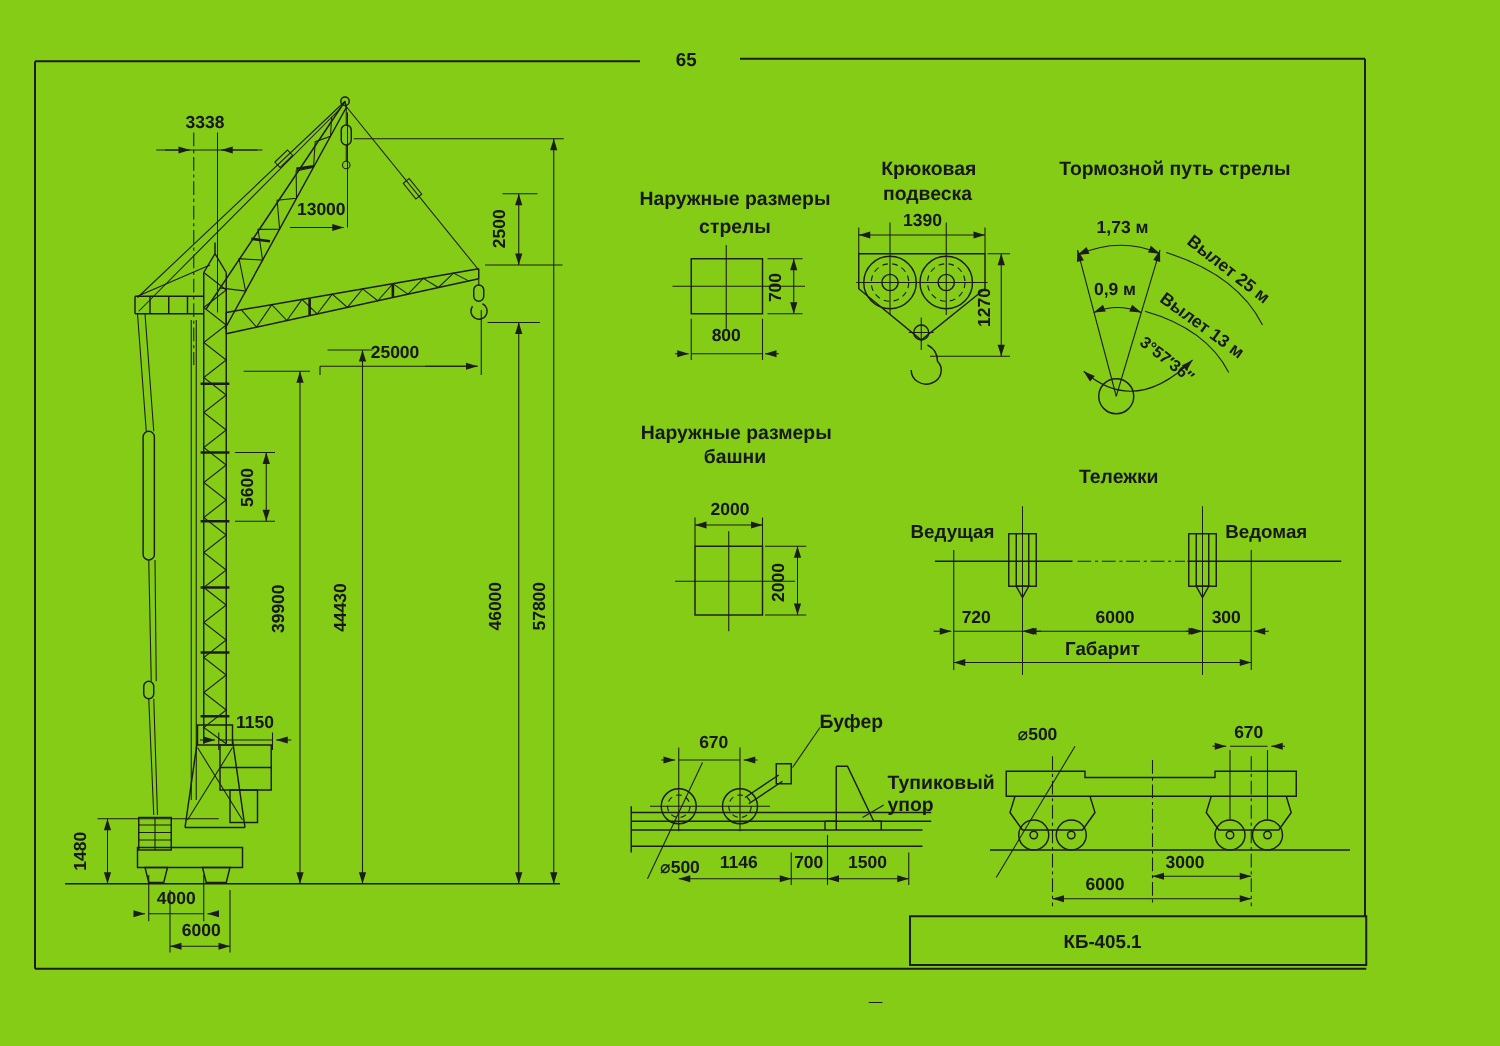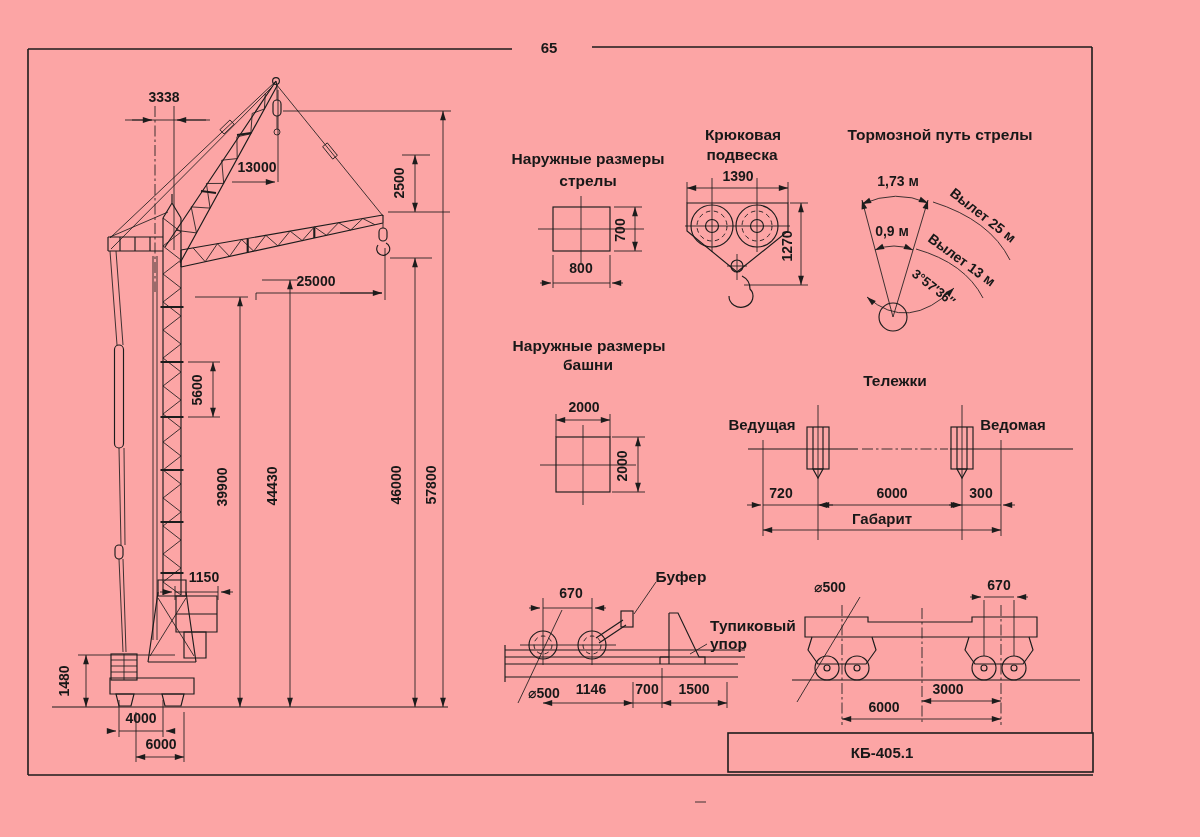--- a/index.html
+++ b/index.html
@@ -1,16 +1,16 @@
 <!DOCTYPE html>
 <html><head>
 <meta charset="utf-8">
 <style>
   html,body{margin:0;padding:0;background:#ffffff;}
-  .page{position:relative;width:1200px;height:837px;background:#fca5a5;overflow:hidden;}
+  .page{position:relative;width:1200px;height:837px;background:#84cc16;overflow:hidden;}
   svg{display:block;}
   svg text{font-family:"Liberation Sans","DejaVu Sans",sans-serif;font-weight:bold;fill:#181818;text-anchor:middle;}
   .t13{font-size:13px;} .t14{font-size:14px;} .t15{font-size:15px;} .t16{font-size:15.5px;}
   .ln{stroke:#1c1c1c;stroke-width:1.15;fill:none;}
   .thn{stroke:#1c1c1c;stroke-width:0.85;fill:none;}
   .thk{stroke:#1c1c1c;stroke-width:2.1;fill:none;}
   .cl{stroke:#1c1c1c;stroke-width:0.85;fill:none;stroke-dasharray:11 3 2.5 3;}
   .dsh{stroke:#1c1c1c;stroke-width:0.9;fill:none;stroke-dasharray:4.5 3.5;}
   .fr{stroke:#1c1c1c;stroke-width:1.6;fill:none;}
 </style>

